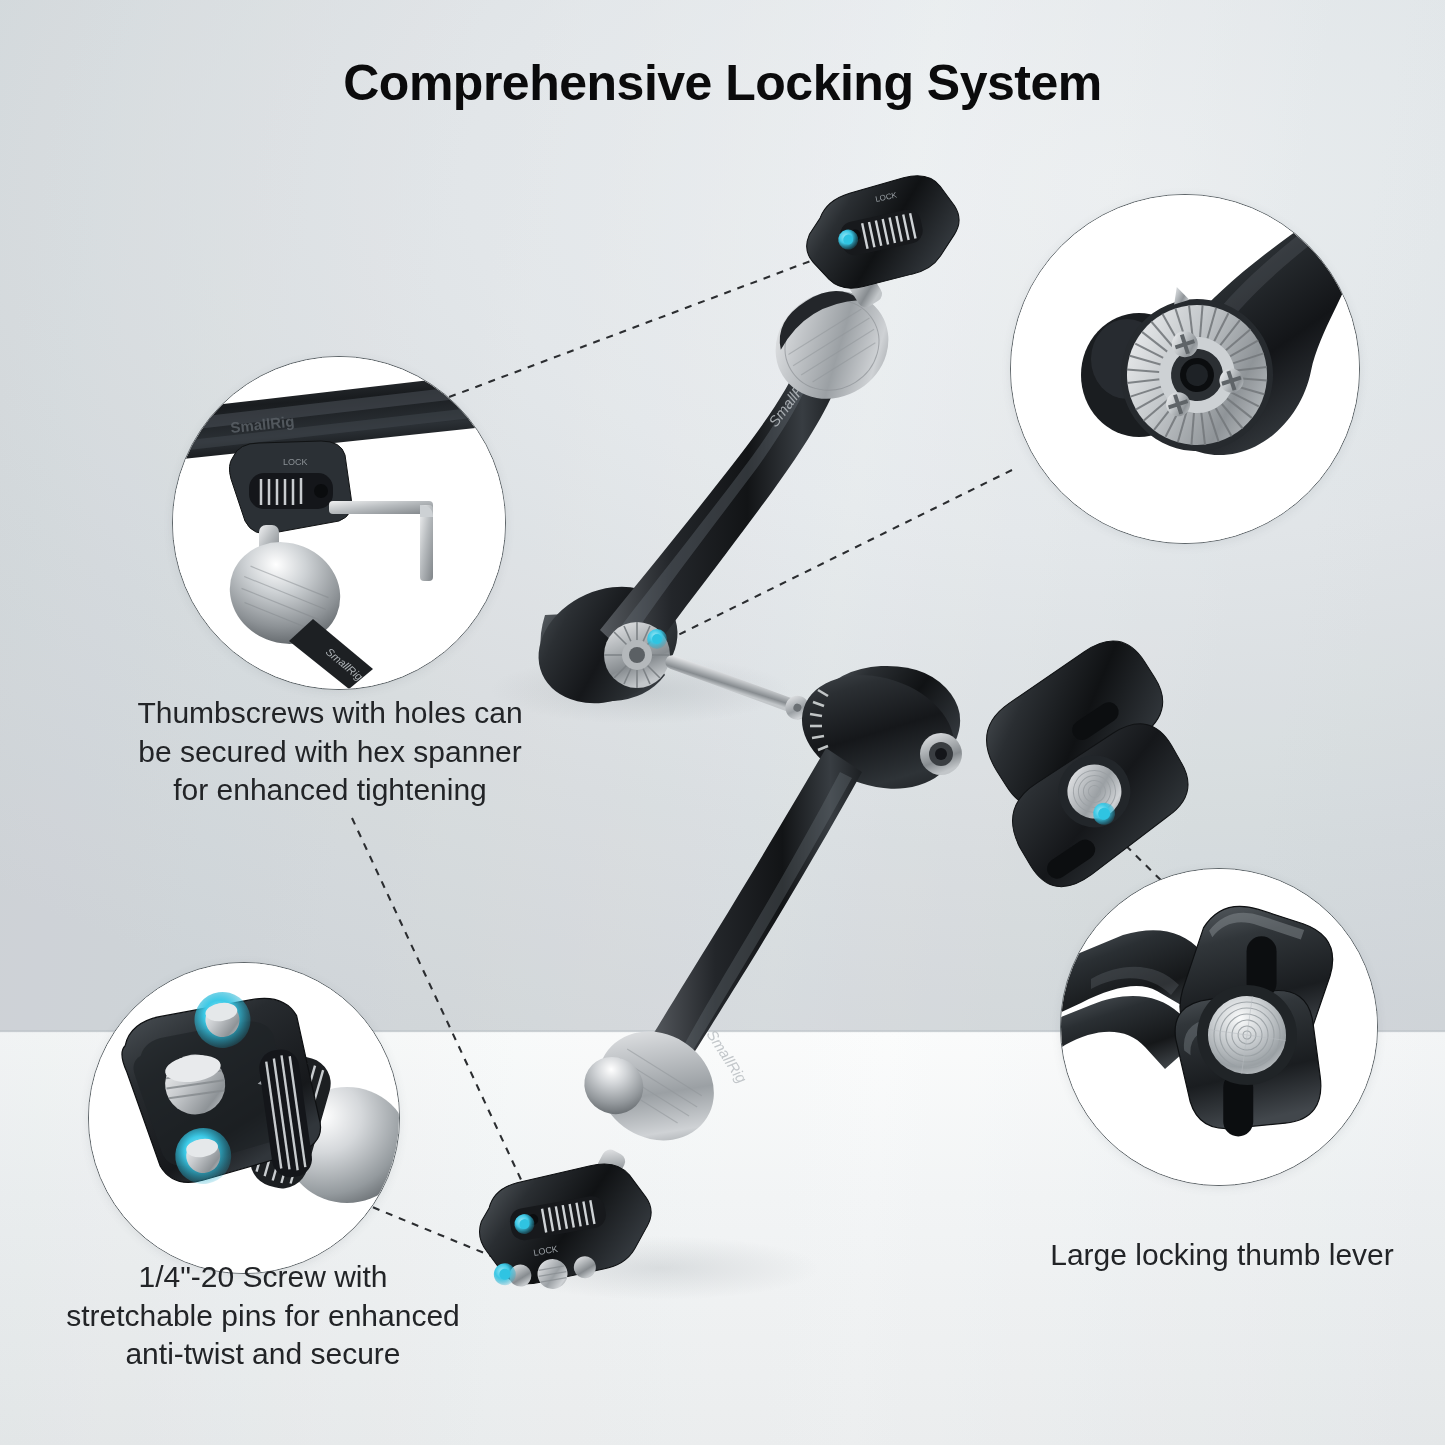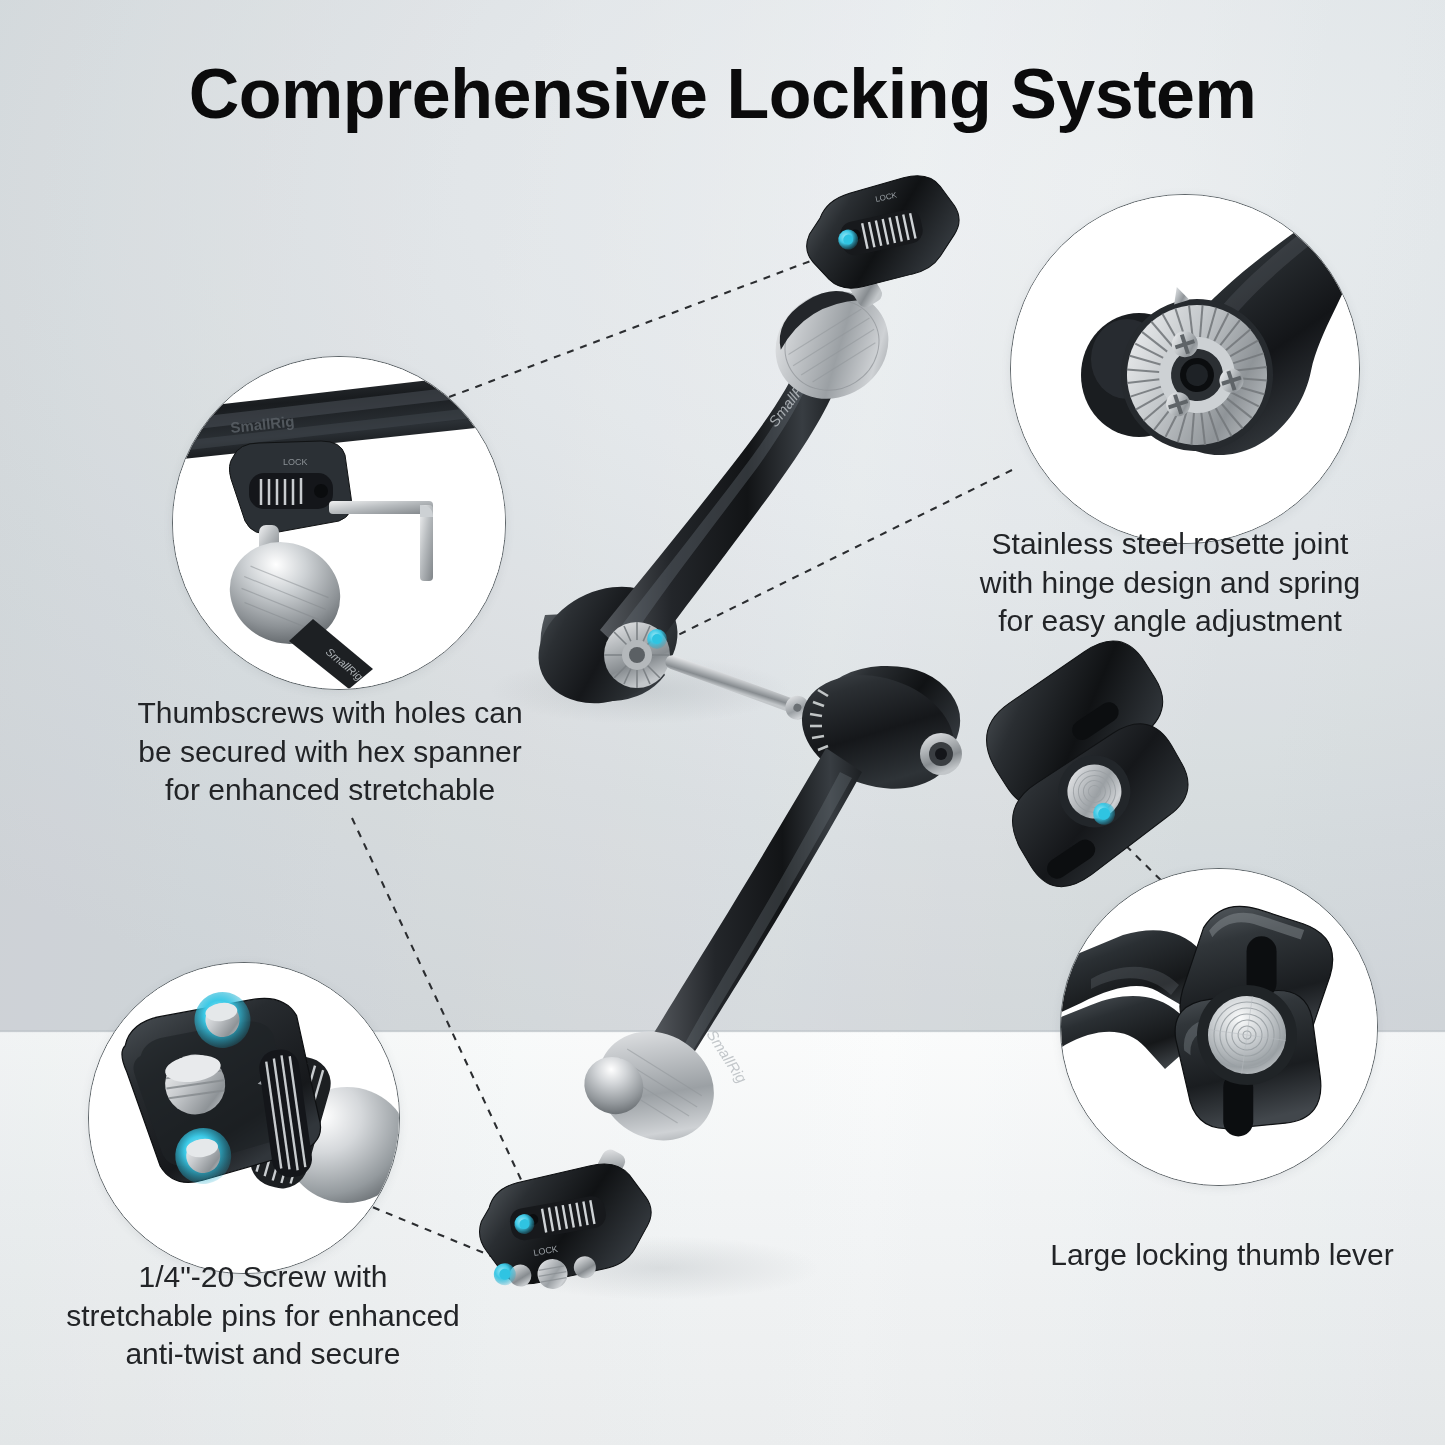--- a/index.html
+++ b/index.html
@@ -31,21 +31,21 @@
     mix-blend-mode:multiply;opacity:.6;
   }
   .horizon{
     position:absolute;left:0;top:1030px;width:1445px;height:3px;
     background:linear-gradient(180deg,rgba(180,188,193,.55),rgba(255,255,255,0));
   }
 
   
   .title{
     position:absolute;left:0;top:54px;width:1445px;text-align:center;
-    font-size:70px;font-weight:bold;letter-spacing:-0.5px;color:#0b0b0c;
+    font-size:50px;font-weight:bold;letter-spacing:-0.5px;color:#0b0b0c;
     font-family:"Liberation Sans","DejaVu Sans",sans-serif;
   }
 
   
   .caption{
     position:absolute;text-align:center;color:#222427;
     font-size:30px;line-height:1.29;font-weight:400;
     font-family:"Liberation Sans","DejaVu Sans",sans-serif;
     white-space:pre-line;
   }
@@ -582,27 +582,24 @@
           <circle cx="186" cy="166" r="9"></circle>
             <circle cx="186" cy="166" r="4"></circle>
         </g>
         <path d="M186 127 l0 78 M147 166 l78 0" stroke="#b7bcc0" stroke-width="1" opacity="0.5"></path>
       </g>
     </svg>
   </div>
 
   <div class="title">Comprehensive Locking System</div>
 
-  <div class="caption" id="cap-rosette">Stainless steel rosette joint
-with hinge design and spring
-for easy angle adjustment</div>
 
   <div class="caption" id="cap-thumbscrew">Thumbscrews with holes can
 be secured with hex spanner
-for enhanced stretchable</div>
+for enhanced tightening</div>
 
   <div class="caption" id="cap-screw">1/4"-20 Screw with
 stretchable pins for enhanced
 anti-twist and secure</div>
 
   <div class="caption" id="cap-lever">Large locking thumb lever</div>
 
 </div>
 
 </body></html>

